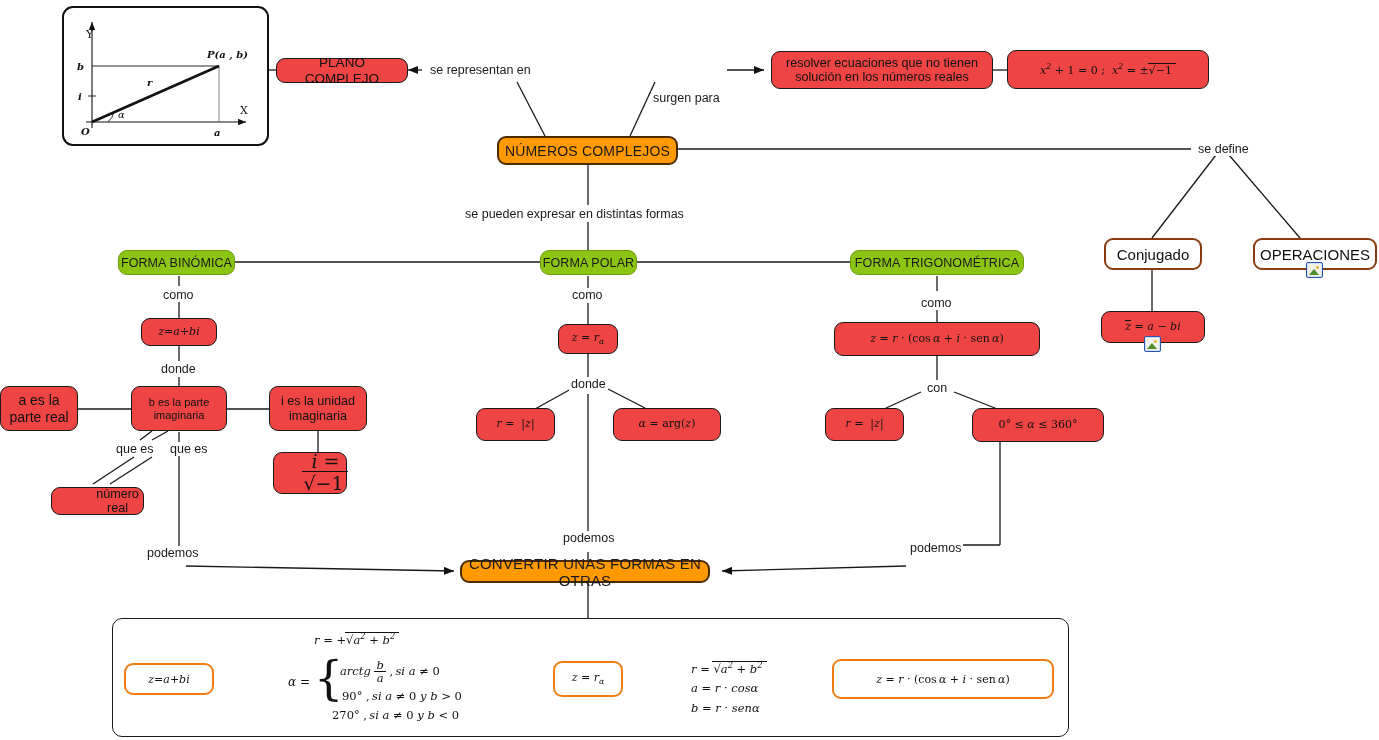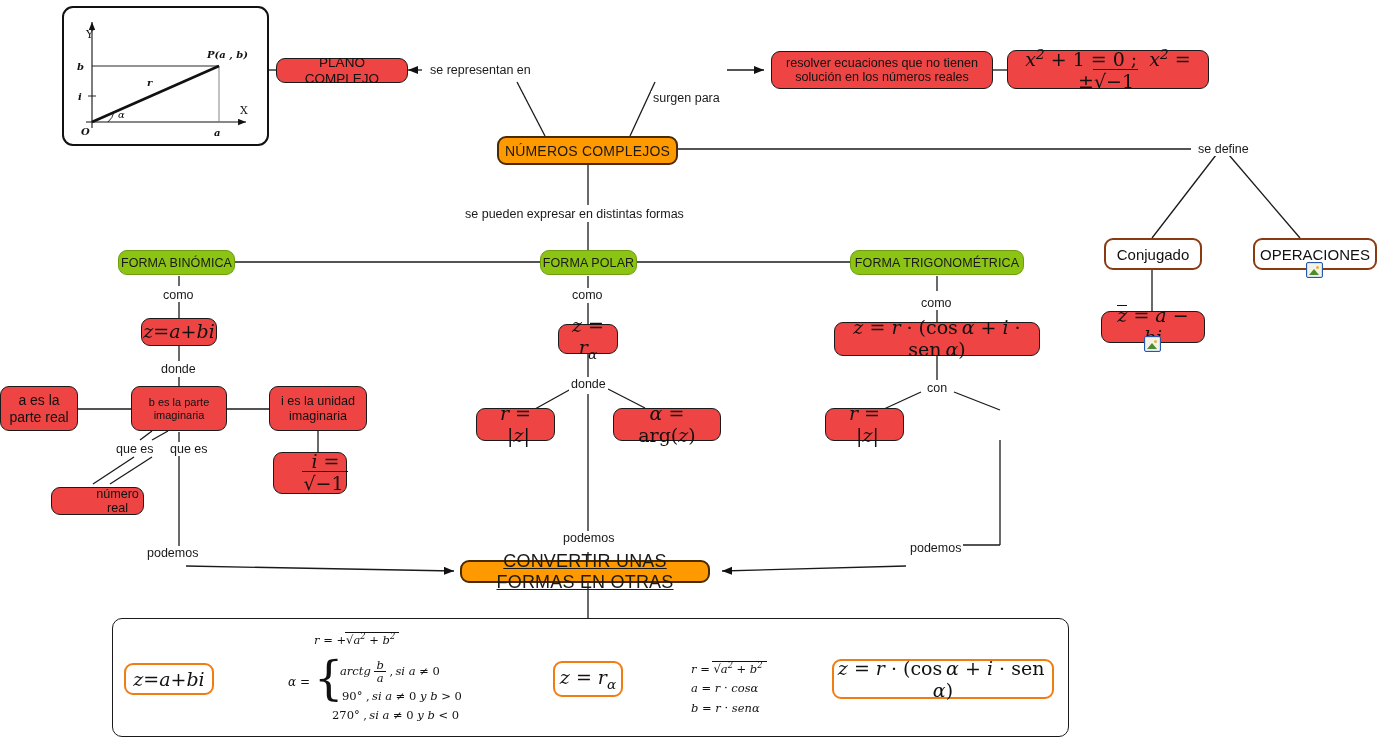--- a/index.html
+++ b/index.html
@@ -7,38 +7,38 @@
   #canvas{position:relative;width:1379px;height:740px;background:#fff;overflow:hidden;}
   svg.lines{position:absolute;left:0;top:0;width:1379px;height:740px;pointer-events:none;}
 
   .node{position:absolute;box-sizing:border-box;display:flex;align-items:center;justify-content:center;text-align:center;}
 
   
   .plain{background:#ef4444;border:1.6px solid #1a1a1a;border-radius:9px;color:#111;font-size:13.5px;line-height:1.15;padding:4px 8px;}
 
   
   .orange{background:#FF9900;border:2px solid #4a2b00;border-radius:9px;color:#1a1a1a;font-size:14px;letter-spacing:.2px;}
-  .orange.small{font-size:18px;text-decoration:underline;}
+  .orange.small{font-size:15px;}
 
   
   .green{background:#8CC414;border:1.6px solid #6f9c10;border-radius:9px;color:#1a1a1a;font-size:12.5px;letter-spacing:.1px;}
 
   
   .brown{background:#fff;border:2.6px solid #8a3a11;border-radius:9px;color:#111;font-size:15px;}
 
   
   .orangeline{background:#fff;border:2.6px solid #F07C12;border-radius:9px;color:#111;}
 
   
   .lbl{position:absolute;font-size:12.5px;color:#1a1a1a;white-space:nowrap;background:#fff;padding:0 2px;}
 
   
   .m{font-family:"DejaVu Serif", serif;font-style:italic;}
   .mr{font-family:"DejaVu Serif", serif;font-style:normal;}
-  .mbig{font-size:19px;}
+  .mbig{font-size:11px;}
   .sup{font-size:.72em;vertical-align:super;font-style:italic;}
   .sub{font-size:.72em;vertical-align:sub;font-style:italic;}
   .rad{border-top:1.2px solid #111;padding:0 2px 0 1px;margin-left:-1px;}
 
   
   #plane{position:absolute;left:62px;top:6px;width:203px;height:136px;background:#fff;border:2px solid #111;border-radius:11px;}
   #plane svg{display:block;}
 
   
   .picicon{position:absolute;width:17px;height:16px;border:1.6px solid #2b55a8;background:#cfe0f5;border-radius:2px;box-sizing:border-box;}
@@ -267,20 +267,23 @@
   </div>
 
   <div class="node plain" style="left:613px;top:408px;width:108px;height:33px;">
     <span class="mr mbig"><span class="m">α</span> = arg(<span class="m">z</span>)</span>
   </div>
 
   <div class="node plain" style="left:825px;top:408px;width:79px;height:33px;">
     <span class="mr mbig"><span class="m">r</span> = &nbsp;|<span class="m">z</span>|</span>
   </div>
 
+  <div class="node plain" style="left:972px;top:408px;width:132px;height:34px;">
+    <span class="mr mbig">0° ≤ <span class="m">α</span> ≤ 360°</span>
+  </div>
 
   <div class="node orange small" style="left:460px;top:560px;width:250px;height:23px;">
     <span>CONVERTIR UNAS FORMAS EN OTRAS</span>
   </div>
 
   <div class="lbl" style="left:428px;top:63px;">se representan en</div>
   <div class="lbl" style="left:651px;top:63px;margin-top:28px;">surgen para</div>
   <div class="lbl" style="left:1196px;top:142px;">se define</div>
   <div class="lbl" style="left:463px;top:207px;">se pueden expresar en distintas formas</div>
   <div class="lbl" style="left:161px;top:288px;">como</div>

